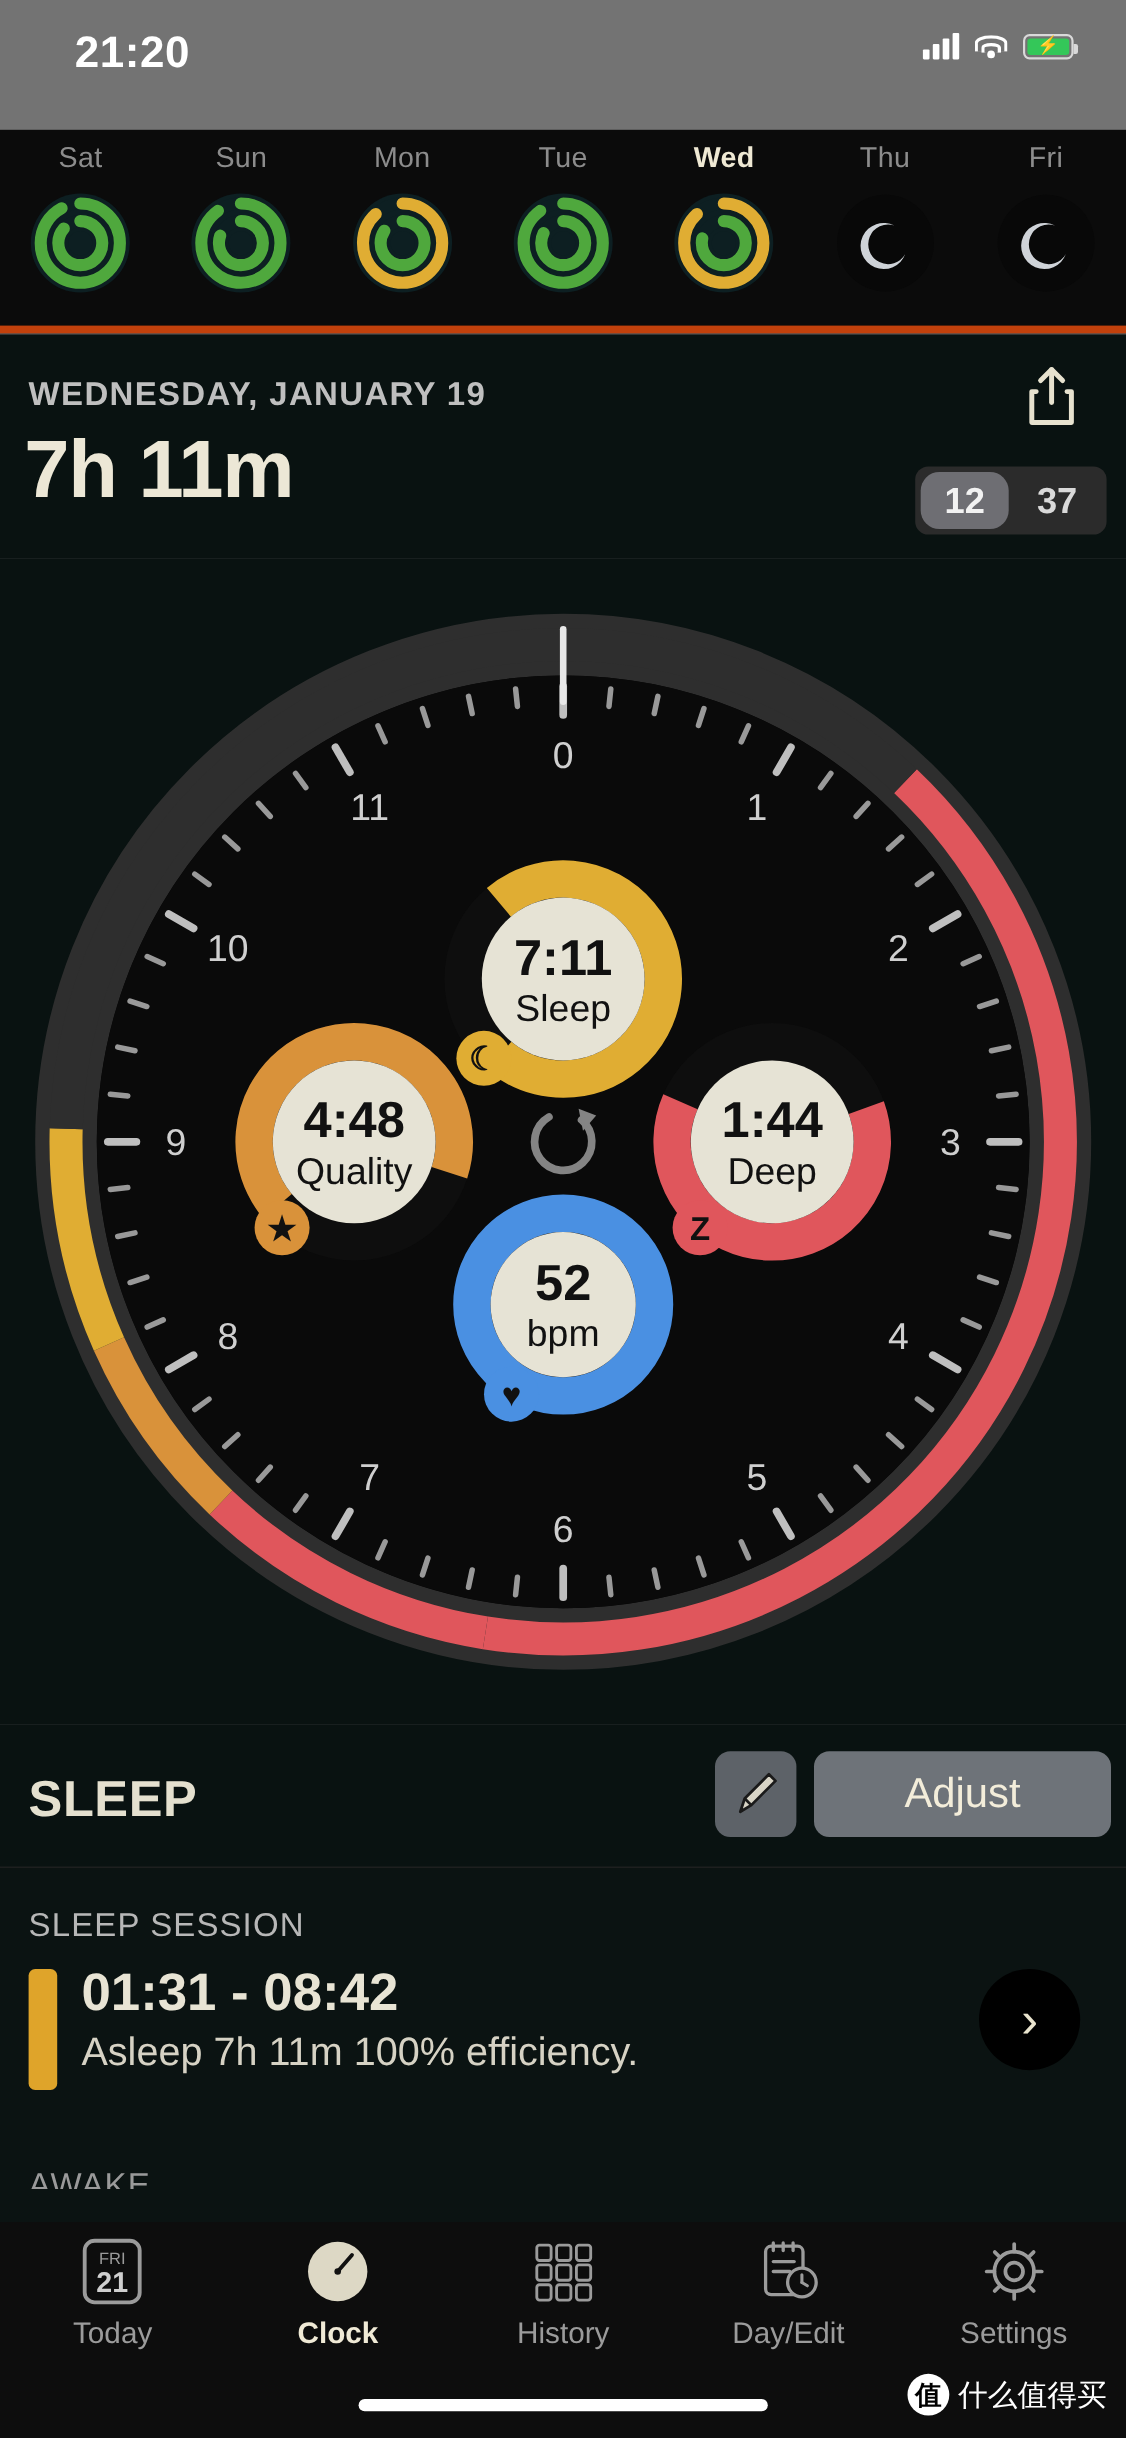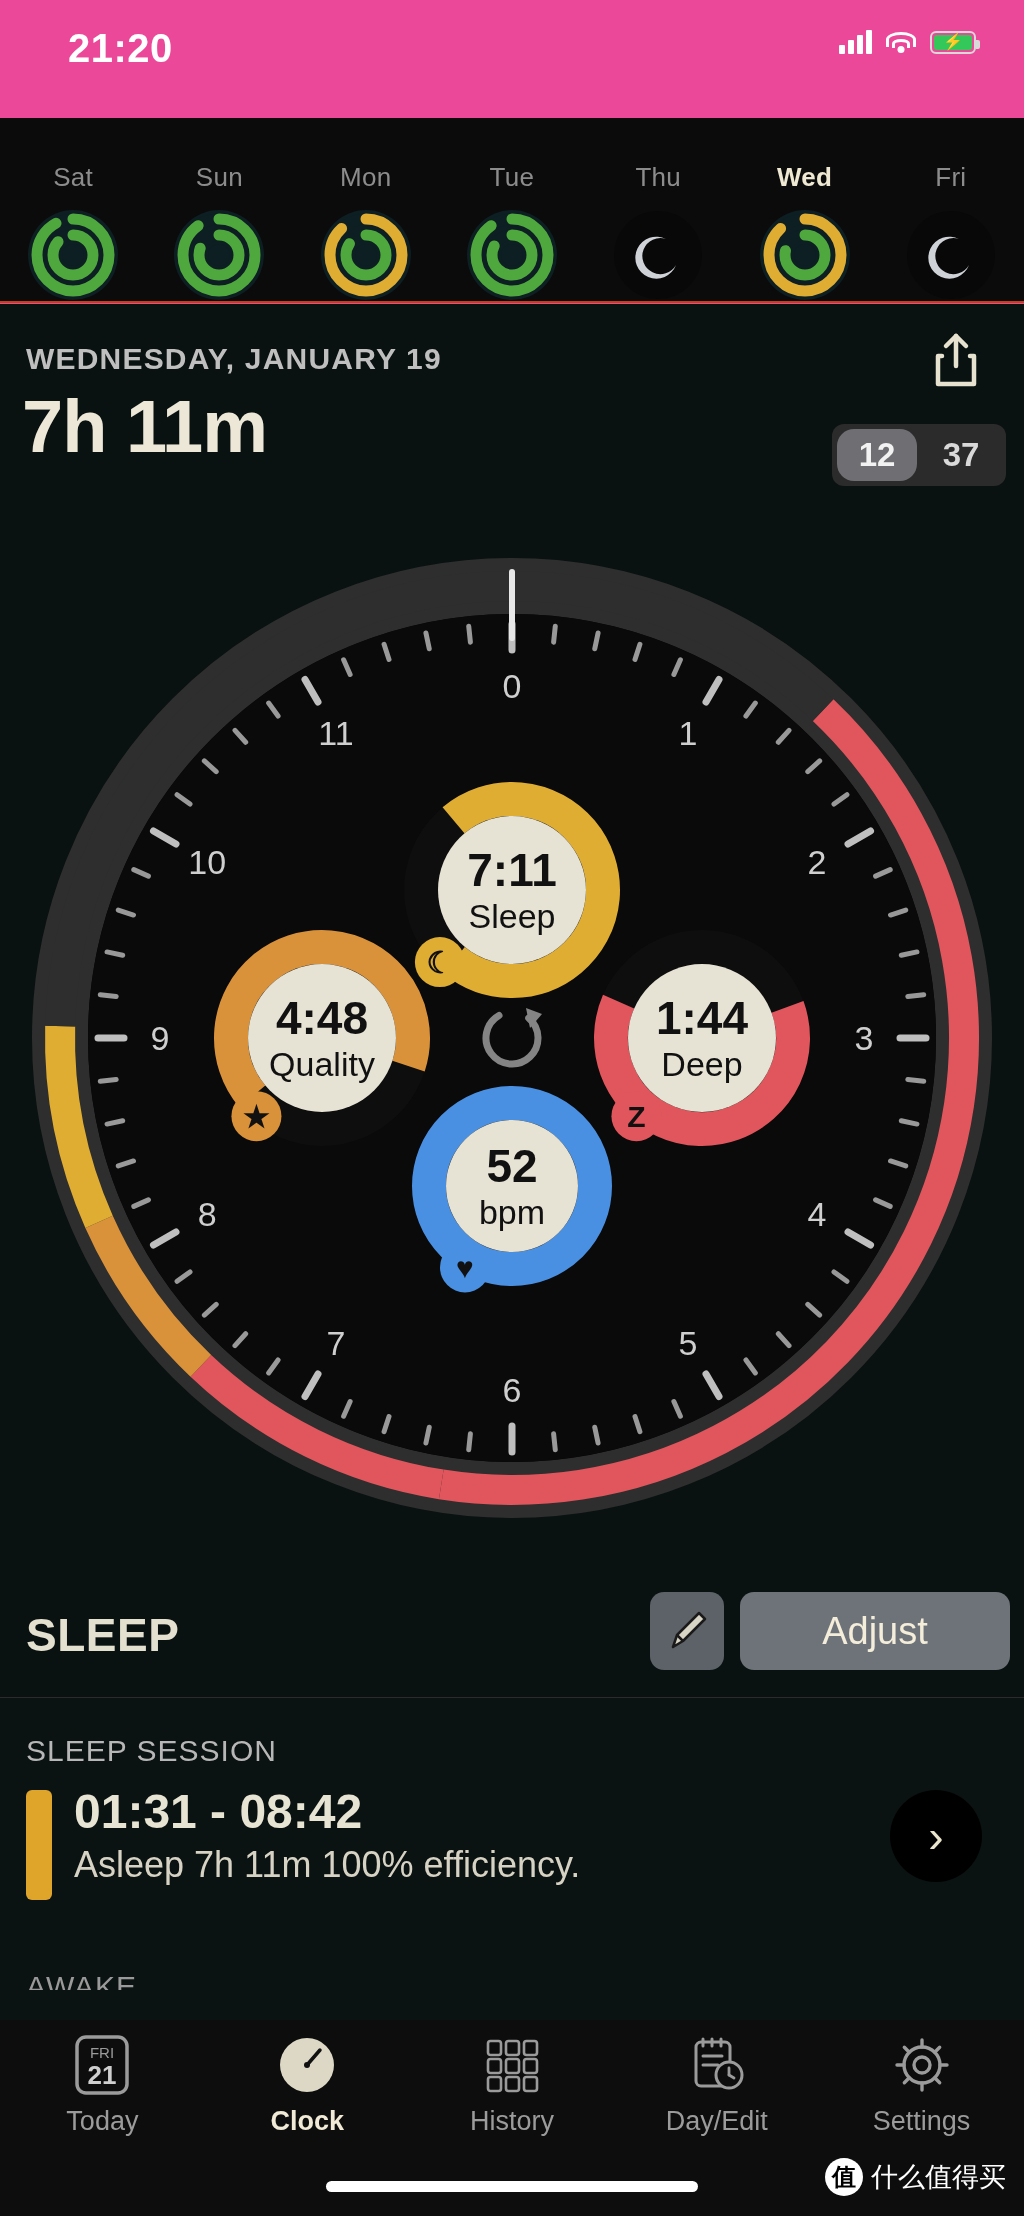--- a/index.html
+++ b/index.html
@@ -2,21 +2,21 @@
 <html><head>
 <meta charset="utf-8">
 <style>
   * { box-sizing: border-box; margin: 0; padding: 0; }
   html, body {
     width: 1024px; height: 2216px;
     background: #000;
     font-family: "Liberation Sans", sans-serif;
     overflow: hidden;
   }
-  #app { position: relative; width: 1024px; height: 1652px; background: #ec4899; }
+  #app { position: relative; width: 1024px; height: 1652px; background: #737373; }
 
   
   .statusbar { position: absolute; top: 0; left: 0; width: 1024px; height: 88px; }
   .status-time {
     position: absolute; left: 68px; top: 26px;
     color: #fff; font-size: 40px; font-weight: bold; letter-spacing: .5px;
   }
   .status-right { position: absolute; right: 48px; top: 30px; display: flex; align-items: center; gap: 14px; }
   .sig { display: flex; align-items: flex-end; gap: 3px; height: 24px; }
   .sig i { width: 6px; background: #fff; border-radius: 1px; display: block; }
@@ -31,22 +31,22 @@
   .batt { width: 46px; height: 23px; border: 2px solid #d9d9d9; border-radius: 6px; position: relative; }
   .batt::after { content:""; position:absolute; right:-6px; top:7px; width:4px; height:9px;
                  background:#d9d9d9; border-radius:0 2px 2px 0; }
   .batt .fill { position:absolute; inset:2px; background:#34c759; border-radius:3px; }
   .batt .bolt { position:absolute; left:50%; top:50%; transform:translate(-50%,-50%);
                 color:#0b2a12; font-size:16px; font-weight:bold; line-height:1; }
 
   
   .weekstrip {
     position: absolute; top: 118px; left: 0; width: 1024px; height: 185px;
-    background: #0b0b0b; display: flex; align-items: flex-end;
-    border-bottom: 2px solid #c2410c;
+    background: #0b0b0b; display: flex; align-items: flex-start;
+    border-bottom: 7px solid #c2410c;
   }
   .day { flex: 1; display: flex; flex-direction: column; align-items: center; }
   .day-label { font-size: 26px; color: #8c8c8c; margin-top: 10px; letter-spacing: .3px; }
   .day.sel .day-label { color: #efe9d4; font-weight: bold; }
   .ringwrap { margin-top: 16px; width: 92px; height: 92px; position: relative; }
   .ringwrap svg { display: block; }
 
   
   .datehead { position: absolute; top: 304px; left: 0; width: 1024px; height: 204px; background: #091211; }
   .date-text {
@@ -184,39 +184,39 @@
           <svg width="92" height="92" viewBox="0 0 92 92">
         <circle cx="46" cy="46" r="45" fill="#0d1f22"></circle>
         <circle cx="46" cy="46" r="36" fill="none" stroke="#0d1f22" stroke-width="11"></circle>
             <circle cx="46" cy="46" r="36" fill="none" stroke="#4fa83d" stroke-width="11" stroke-linecap="round" stroke-dasharray="203.57520395261858 226.1946710584651" transform="rotate(-90 46 46)"></circle>
         <circle cx="46" cy="46" r="20" fill="none" stroke="#0d1f22" stroke-width="11"></circle>
             <circle cx="46" cy="46" r="20" fill="none" stroke="#4fa83d" stroke-width="11" stroke-linecap="round" stroke-dasharray="103.04423903774521 125.66370614359172" transform="rotate(-90 46 46)"></circle>
         <circle cx="46" cy="46" r="11" fill="#0d1f22"></circle>
       </svg>
         </div>
       </div>
-      <div class="day">
-        <div class="day-label">Thu</div>
-        <div class="ringwrap">
-          <svg width="92" height="92" viewBox="0 0 92 92">
-        <circle cx="46" cy="46" r="44" fill="#080808"></circle>
-        <path d="M54 30 a18 18 0 1 0 10 26 a21 21 0 1 1 -10 -26 z" fill="#cfd3d8"></path>
-      </svg>
-        </div>
-      </div>
       <div class="day sel">
         <div class="day-label">Wed</div>
         <div class="ringwrap">
           <svg width="92" height="92" viewBox="0 0 92 92">
         <circle cx="46" cy="46" r="45" fill="#0d1f22"></circle>
         <circle cx="46" cy="46" r="36" fill="none" stroke="#0d1f22" stroke-width="11"></circle>
             <circle cx="46" cy="46" r="36" fill="none" stroke="#e0ad33" stroke-width="11" stroke-linecap="round" stroke-dasharray="199.0513105314493 226.1946710584651" transform="rotate(-90 46 46)"></circle>
         <circle cx="46" cy="46" r="20" fill="none" stroke="#0d1f22" stroke-width="11"></circle>
             <circle cx="46" cy="46" r="20" fill="none" stroke="#4fa83d" stroke-width="11" stroke-linecap="round" stroke-dasharray="98.01769079200155 125.66370614359172" transform="rotate(-90 46 46)"></circle>
         <circle cx="46" cy="46" r="11" fill="#0d1f22"></circle>
+      </svg>
+        </div>
+      </div>
+      <div class="day">
+        <div class="day-label">Thu</div>
+        <div class="ringwrap">
+          <svg width="92" height="92" viewBox="0 0 92 92">
+        <circle cx="46" cy="46" r="44" fill="#080808"></circle>
+        <path d="M54 30 a18 18 0 1 0 10 26 a21 21 0 1 1 -10 -26 z" fill="#cfd3d8"></path>
       </svg>
         </div>
       </div>
       <div class="day">
         <div class="day-label">Fri</div>
         <div class="ringwrap">
           <svg width="92" height="92" viewBox="0 0 92 92">
         <circle cx="46" cy="46" r="44" fill="#080808"></circle>
         <path d="M54 30 a18 18 0 1 0 10 26 a21 21 0 1 1 -10 -26 z" fill="#cfd3d8"></path>
       </svg>

